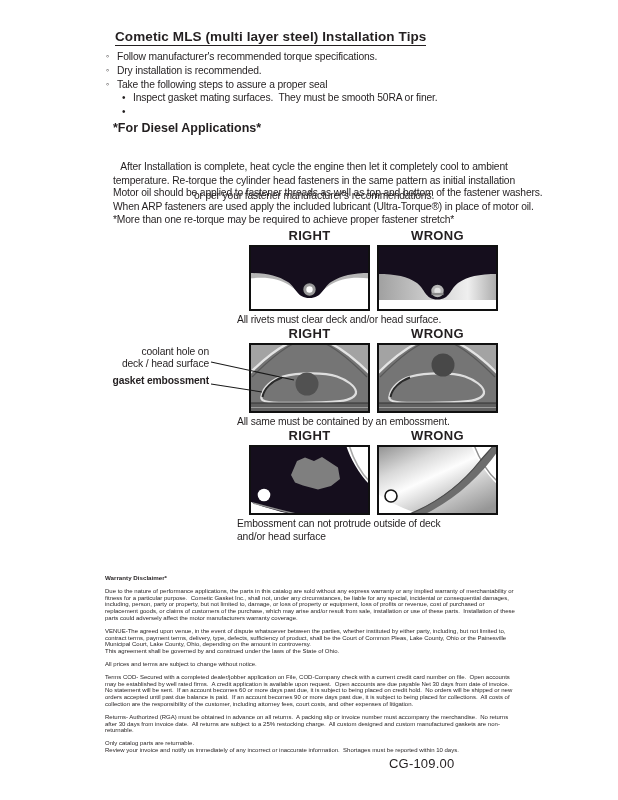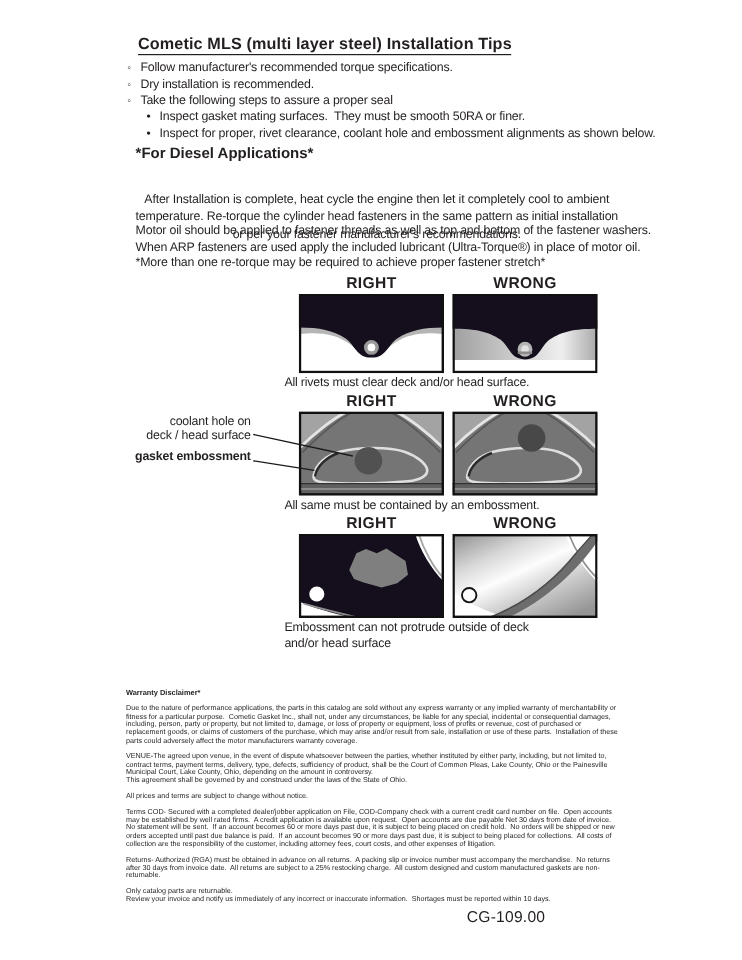--- a/index.html
+++ b/index.html
@@ -41,21 +41,21 @@
 
 <div class="page">
 
   <div class="title">Cometic MLS (multi layer steel) Installation Tips</div>
 
   <div class="tips">
     <div class="tip"><span class="m">◦</span><span>Follow manufacturer's recommended torque specifications.</span></div>
     <div class="tip"><span class="m">◦</span><span>Dry installation is recommended.</span></div>
     <div class="tip"><span class="m">◦</span><span>Take the following steps to assure a proper seal</span></div>
     <div class="tip sub"><span class="m">•</span><span>Inspect gasket mating surfaces.  They must be smooth 50RA or finer.</span></div>
-    <div class="tip sub"><span class="m">•</span><span>Inspect for proper, rivet clearance, coolant hole and embossment alignments as shown below.</span></div>
+    <div class="tip sub"><span class="m">•</span></div>
   </div>
 
   <div class="diesel-h">*For Diesel Applications*</div>
   <div class="para p1">Motor oil should be applied to fastener threads as well as top and bottom of the fastener washers.
 When ARP fasteners are used apply the included lubricant (Ultra-Torque®) in place of motor oil.</div>
   <div class="para p2">After Installation is complete, heat cycle the engine then let it completely cool to ambient
 temperature. Re-torque the cylinder head fasteners in the same pattern as initial installation
 or per your fastener manufacturer's recommendations.</div>
   <div class="para p3">*More than one re-torque may be required to achieve proper fastener stretch*</div>
 

